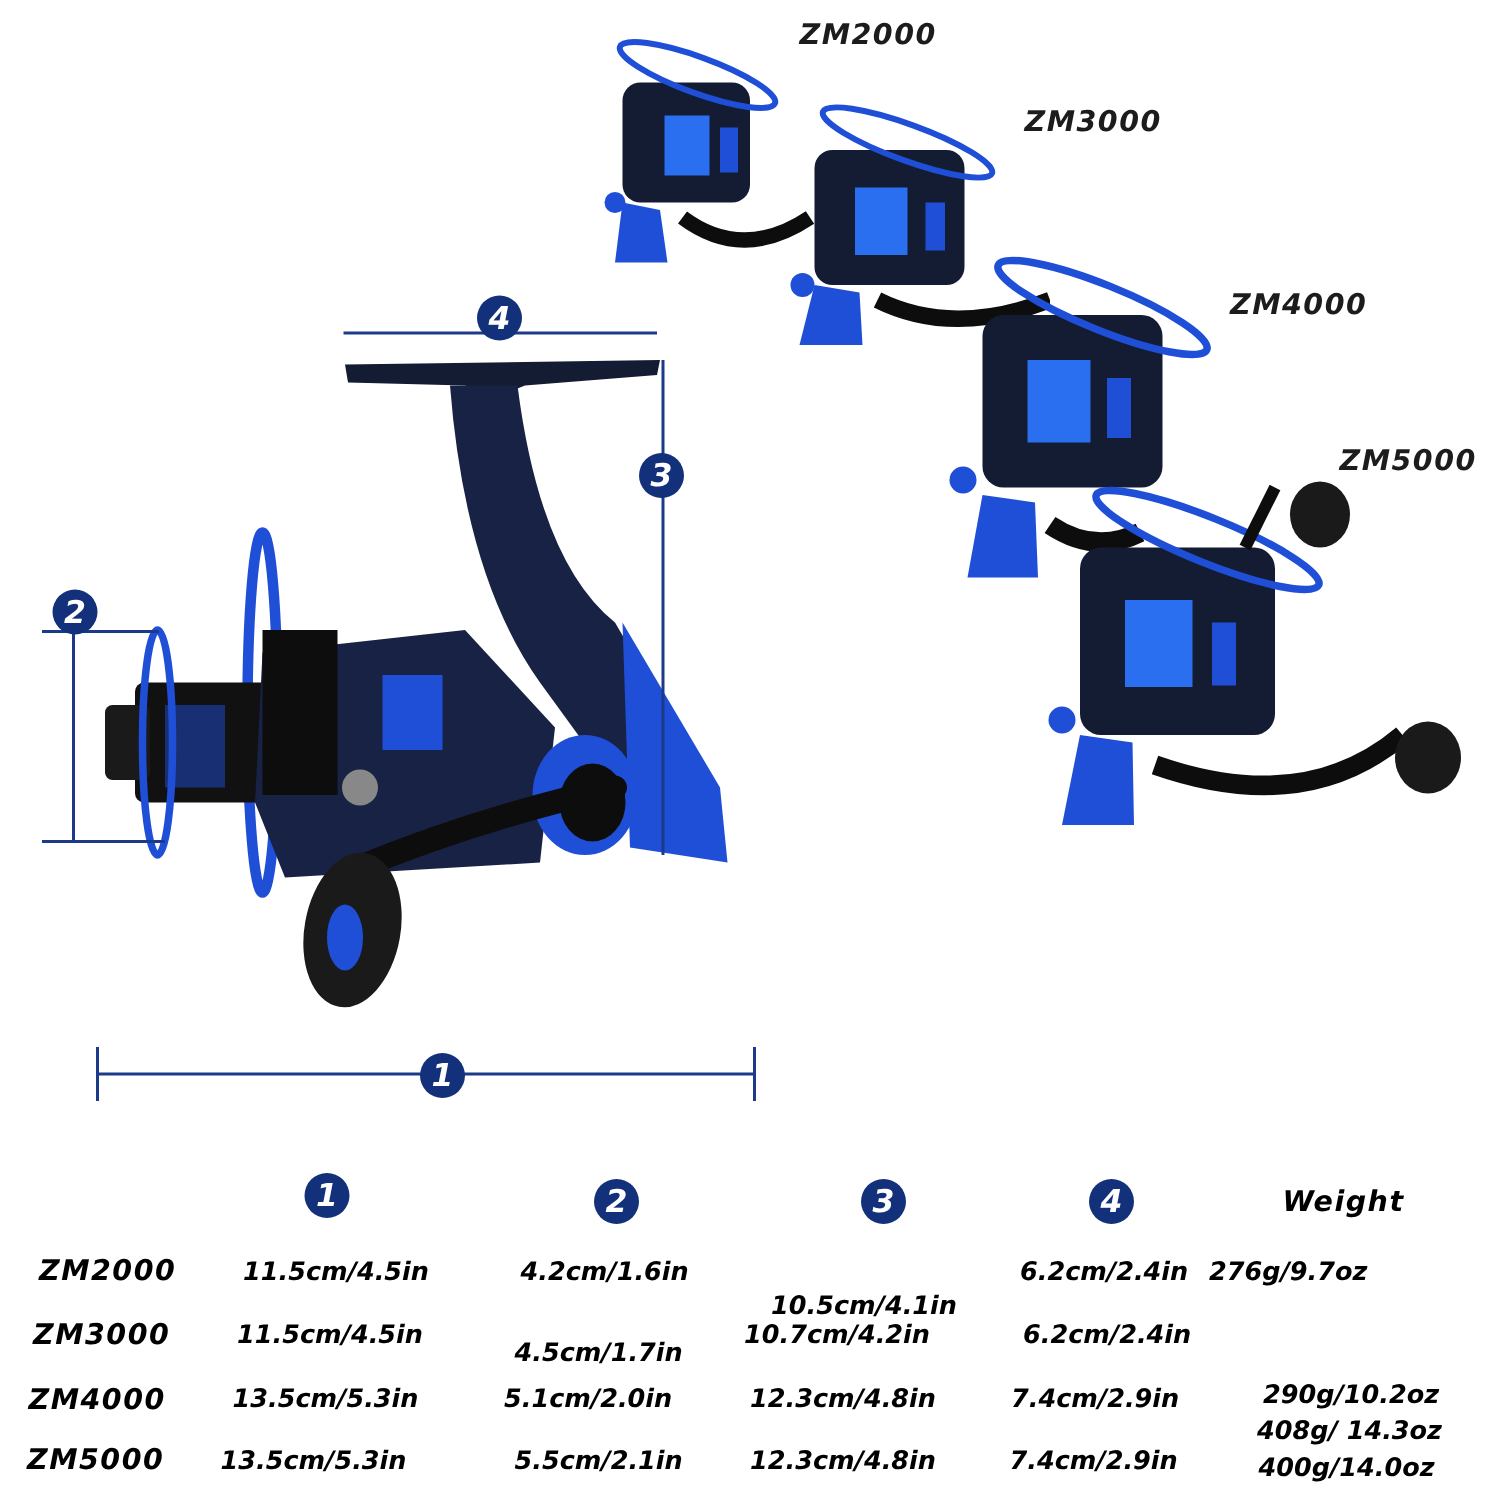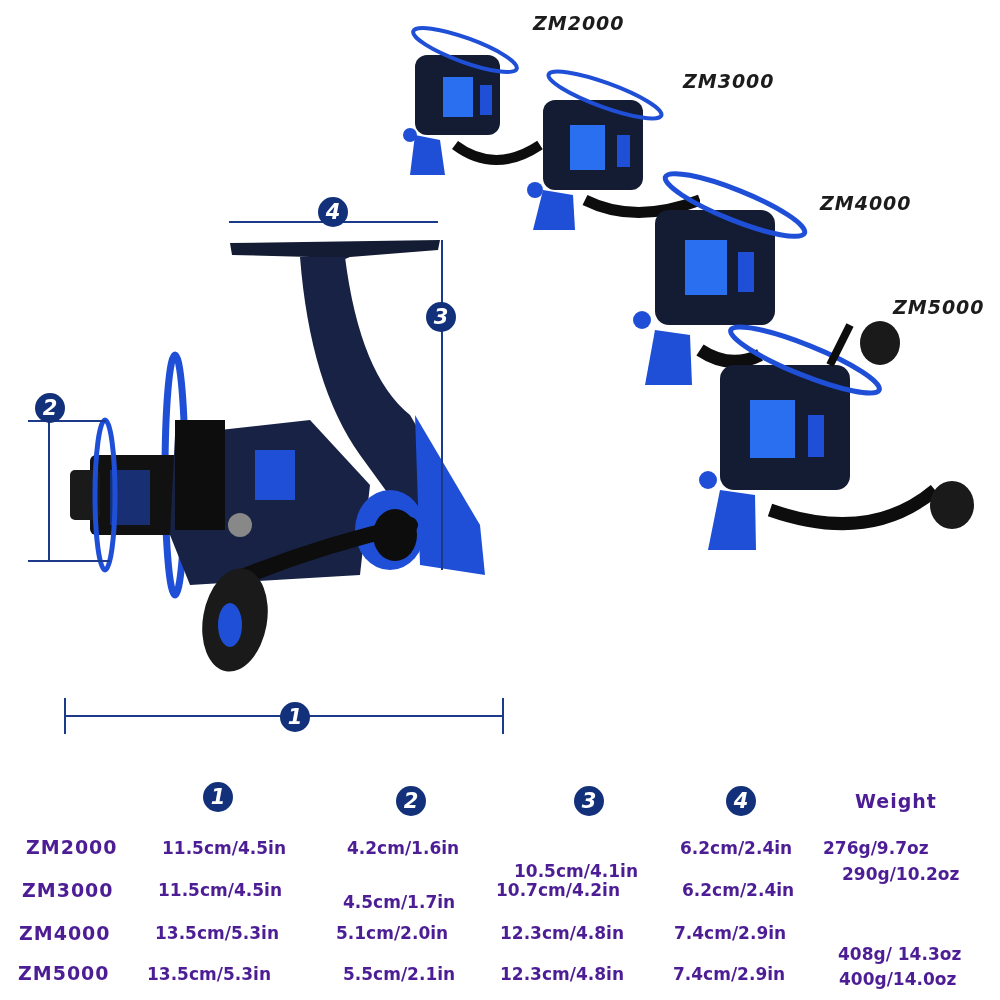--- a/index.html
+++ b/index.html
@@ -7,22 +7,22 @@
          font-family:"DejaVu Sans", sans-serif; color:#1a1a1a; }
   .abs { position:absolute; }
   .badge { position:absolute; width:30px; height:30px; border-radius:50%;
            background:#13317a; color:#fff; font-weight:bold; font-style:italic;
            font-size:21px; line-height:30px; text-align:center;
            font-family:"DejaVu Sans", sans-serif; }
   .model-label { position:absolute; font-weight:bold; font-style:italic;
                  font-size:19px; letter-spacing:1px; color:#1c1c1c; }
   .line { position:absolute; background:#1b3a8a; }
   .tick { position:absolute; background:#1b3a8a; }
-  .cell { position:absolute; font-weight:bold; font-size:17px;
-          white-space:nowrap; color:#4c1d95; }
+  .cell { position:absolute; font-weight:bold; font-style:italic; font-size:17px;
+          white-space:nowrap; color:#000000; }
   .rowhead { font-size:19px; letter-spacing:1px; }
   .weight-head { font-size:19px; letter-spacing:1px; }
 </style>
 </head>
 <body>
 
 <div>
 
   <svg class="abs" style="left:395px;top:15px" width="150" height="165">
     <g>
@@ -131,28 +131,28 @@
   <div class="badge" style="left:396px;top:786px">2</div>
   <div class="badge" style="left:574px;top:786px">3</div>
   <div class="badge" style="left:726px;top:786px">4</div>
   <span class="cell weight-head" style="left:855px;top:790px">Weight</span>
 
   <span class="cell rowhead" style="left:26px;top:836px">ZM2000</span>
   <span class="cell" style="left:162px;top:838px">11.5cm/4.5in</span>
   <span class="cell" style="left:347px;top:838px">4.2cm/1.6in</span>
   <span class="cell" style="left:514px;top:861px">10.5cm/4.1in</span>
   <span class="cell" style="left:680px;top:838px">6.2cm/2.4in</span>
-  <span class="cell" style="left:823px;top:838px">276g/9.7oz</span>
+  <span class="cell" style="left:806px;top:838px">276g/9.7oz</span>
 
   <span class="cell rowhead" style="left:22px;top:879px">ZM3000</span>
   <span class="cell" style="left:158px;top:880px">11.5cm/4.5in</span>
   <span class="cell" style="left:343px;top:892px">4.5cm/1.7in</span>
   <span class="cell" style="left:496px;top:880px">10.7cm/4.2in</span>
   <span class="cell" style="left:682px;top:880px">6.2cm/2.4in</span>
-  <span class="cell" style="left:842px;top:864px">290g/10.2oz</span>
+  <span class="cell" style="left:842px;top:920px">290g/10.2oz</span>
 
   <span class="cell rowhead" style="left:19px;top:922px">ZM4000</span>
   <span class="cell" style="left:155px;top:923px">13.5cm/5.3in</span>
   <span class="cell" style="left:336px;top:923px">5.1cm/2.0in</span>
   <span class="cell" style="left:500px;top:923px">12.3cm/4.8in</span>
   <span class="cell" style="left:674px;top:923px">7.4cm/2.9in</span>
   <span class="cell" style="left:839px;top:969px">400g/14.0oz</span>
 
   <span class="cell rowhead" style="left:18px;top:962px">ZM5000</span>
   <span class="cell" style="left:147px;top:964px">13.5cm/5.3in</span>

